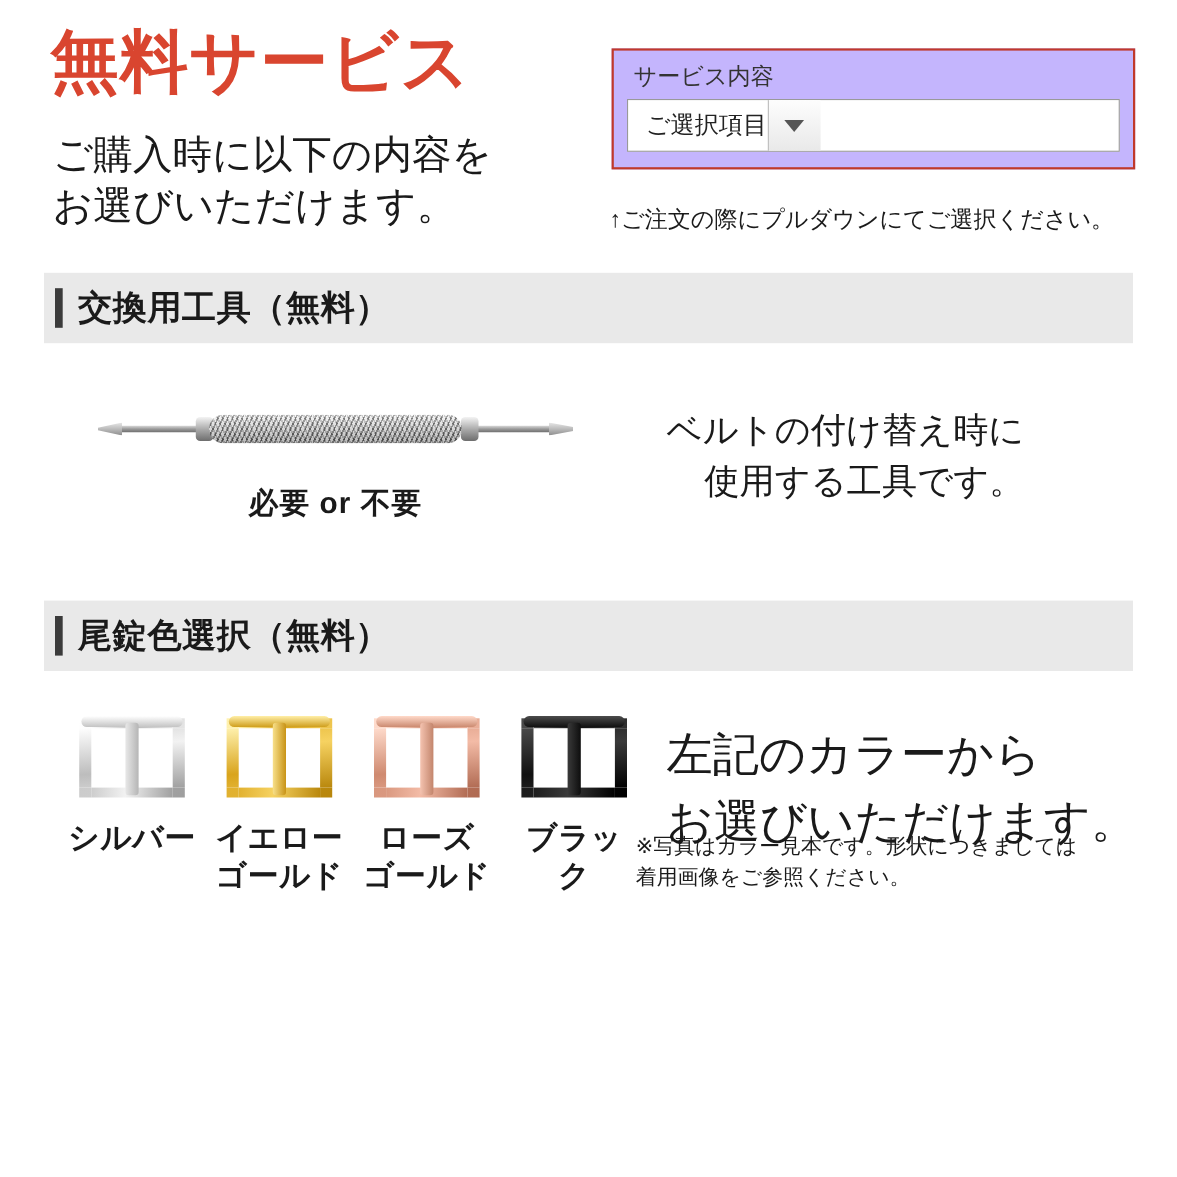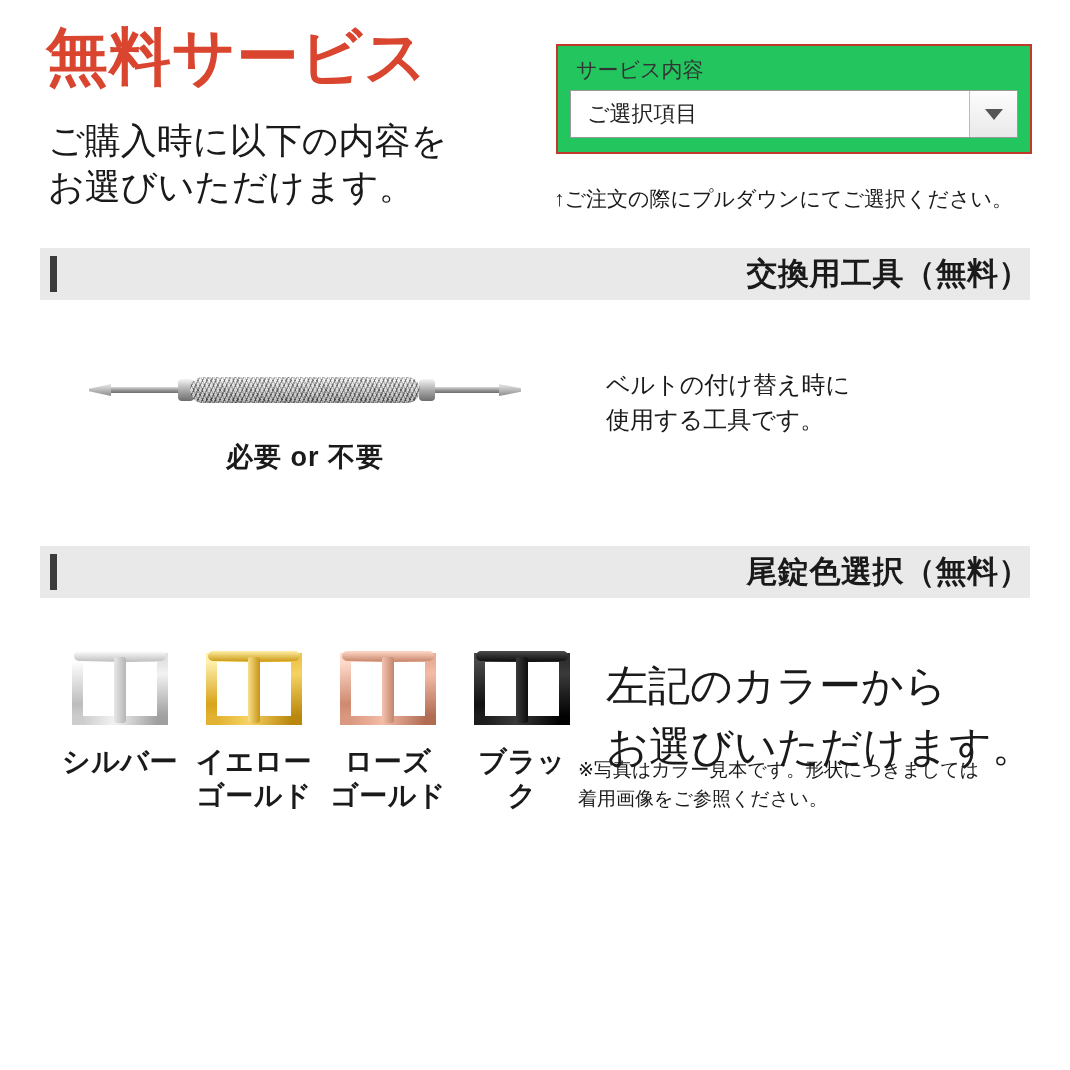--- a/index.html
+++ b/index.html
@@ -53,37 +53,36 @@
     white-space: pre-line;
   }
 
   
   .select-card {
     position: absolute;
     left: 556px;
     top: 44px;
     width: 476px;
     border: 2px solid #c0392b;
-    background: #22c55e;
+    background: #c4b5fd;
     box-sizing: border-box;
   }
   .select-label {
     font-size: 21px;
     color: #333;
     padding: 13px 0 10px 18px;
     line-height: 1;
   }
   .select-control {
     margin: 0 12px 14px 12px;
     height: 48px;
     background: #ffffff;
     border: 1px solid #999;
     display: flex;
     align-items: center;
-    justify-content: space-between;
     box-sizing: border-box;
   }
   .select-value {
     font-size: 22px;
     color: #222;
     padding-left: 16px;
   }
   .select-arrow-box {
     width: 48px;
     height: 46px;
@@ -108,26 +107,25 @@
     font-size: 21px;
     color: #1a1a1a;
     white-space: nowrap;
   }
 
   
   .section-bar {
     position: absolute;
     left: 40px;
     width: 990px;
-    height: 52px;
+    height: 64px;
     background: #e9e9e9;
     display: flex;
     align-items: center;
     box-sizing: border-box;
-    justify-content: space-between;
   }
   .section-accent {
     width: 7px;
     height: 36px;
     background: #3b3b3b;
     margin-left: 10px;
     margin-right: 14px;
   }
   .section-title {
     font-size: 31px;
@@ -197,24 +195,25 @@
     margin-top: 14px;
     font-size: 27px;
     font-weight: bold;
     letter-spacing: 1px;
     color: #1a1a1a;
   }
   .tool-desc {
     position: absolute;
     left: 606px;
     top: 368px;
-    font-size: 24px;
+    font-size: 32px;
     line-height: 1.45;
     color: #1a1a1a;
     white-space: pre-line;
+    text-align: right;
   }
 
   
   .buckles {
     position: absolute;
     left: 62px;
     top: 645px;
     width: 520px;
     display: flex;
     gap: 18px;

